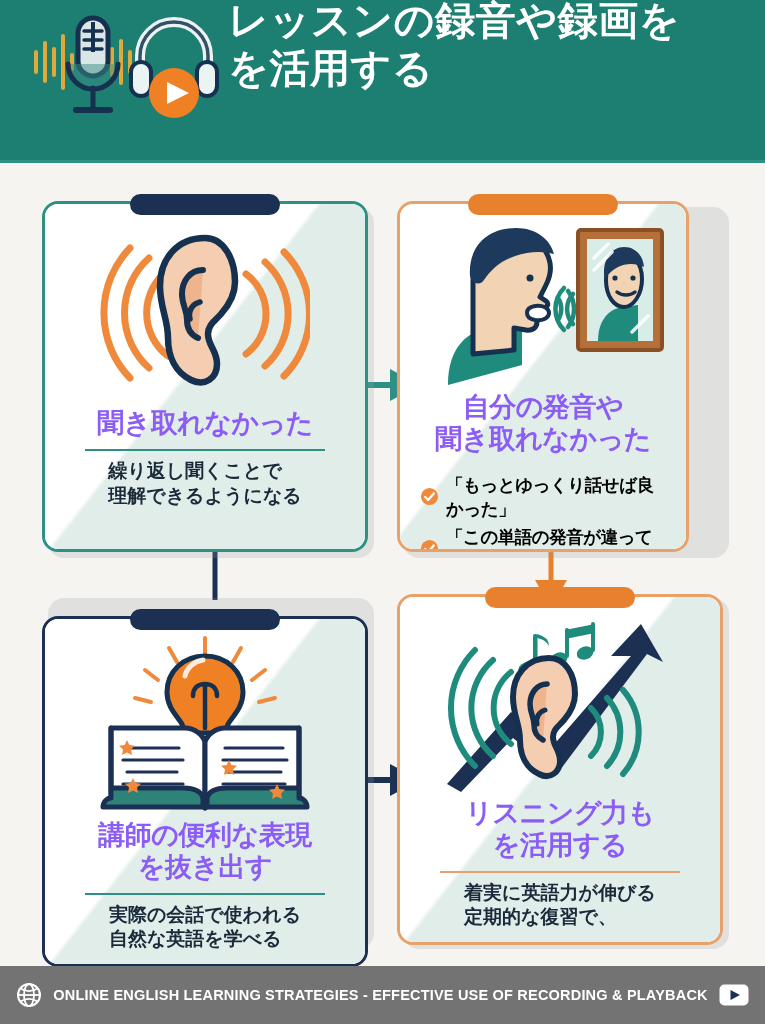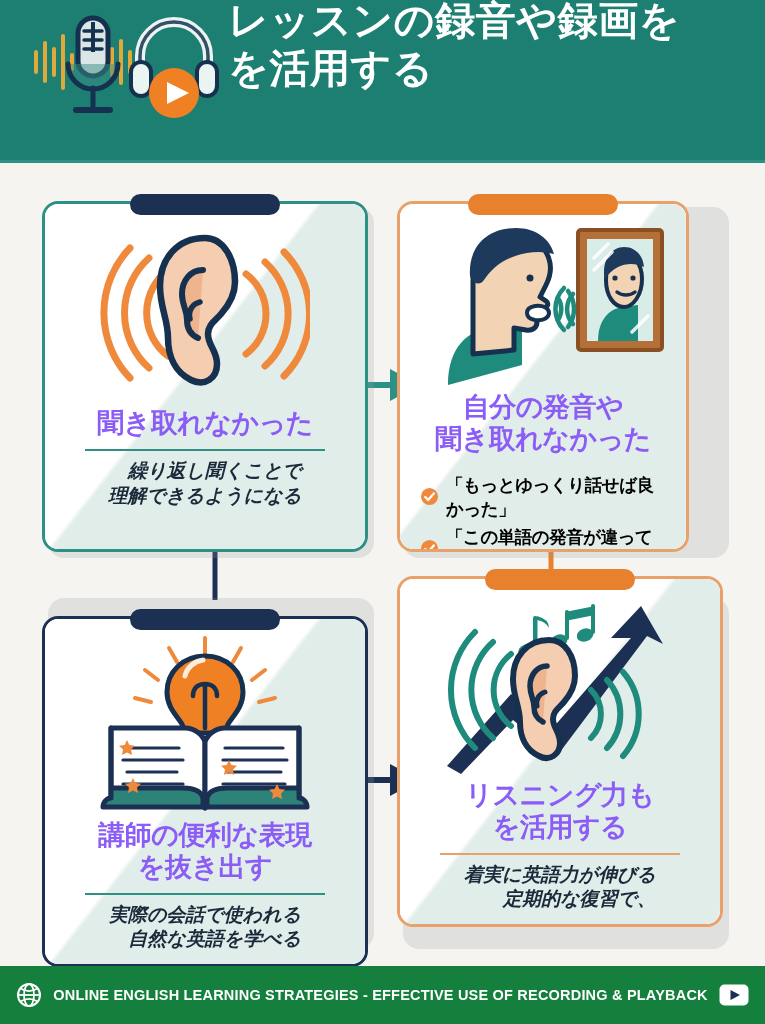--- a/index.html
+++ b/index.html
@@ -58,41 +58,40 @@
     justify-content: center; position: relative;
   }
   .card-title {
     font-weight: bold; font-size: 27px; line-height: 1.18; color: #8b5cf6;
     text-align: center; letter-spacing: -0.5px; margin-top: 2px;
   }
   .card-title span { display: block; }
   .divider { height: 2px; width: 82%; margin: 9px 0 8px; }
   .card-sub {
     font-weight: bold; font-size: 19px; line-height: 1.3; color: #1a2a3a;
-    text-align: right;
-    font-style: italic;
+    text-align: left;
   }
   .card-sub span { display: block; }
 
   .bullet-list { width: 100%; padding: 0 6px; }
   .bullet {
     display: flex; align-items: center; gap: 7px; margin-bottom: 4px;
   }
   .check-circle { width: 19px; height: 19px; flex: none; }
   .bullet-text {
     font-weight: bold; font-size: 17.5px; color: #000000; letter-spacing: -0.5px;
   }
 
   
   .connector { position: absolute; }
 
   
   .footer {
     position: absolute; left: 0; bottom: 0; width: 765px; height: 58px;
-    background: #15803d; display: flex; align-items: center;
+    background: #737373; display: flex; align-items: center;
     justify-content: center; gap: 11px;
   }
   .footer-text {
     color: #ffffff; font-weight: bold; font-size: 14.5px; letter-spacing: 0.2px;
   }
 </style>
 </head>
 <body>
 
 <div class="page">
@@ -333,21 +332,21 @@
         <div class="card-sub">
           <span>実際の会話で使われる</span>
           <span>自然な英語を学べる</span>
         </div>
       </div>
     </div>
     <div class="card-tab" style="background:#1c3054;"></div>
   </div>
 
   <div class="card-shadow" style="left:403px;top:598px;width:326px;height:351px;"></div>
-  <div class="card" style="left:397px;top:576px;width:326px;height:351px;border:3px solid #e8a16a;">
+  <div class="card" style="left:397px;top:594px;width:326px;height:351px;border:3px solid #e8a16a;">
     <div class="card-inner">
       <div class="card-gradient"></div>
       <div class="card-body">
         <div class="icon-area">
           <svg width="238" height="176" viewBox="0 0 238 176">
 
             <g>
               <path d="M6 168 L70 96 L110 132 L190 40 L170 40 L200 8 L222 46 L206 38 L116 158 L72 122 L20 176 z" fill="#1c3054"></path>
             </g>
 

